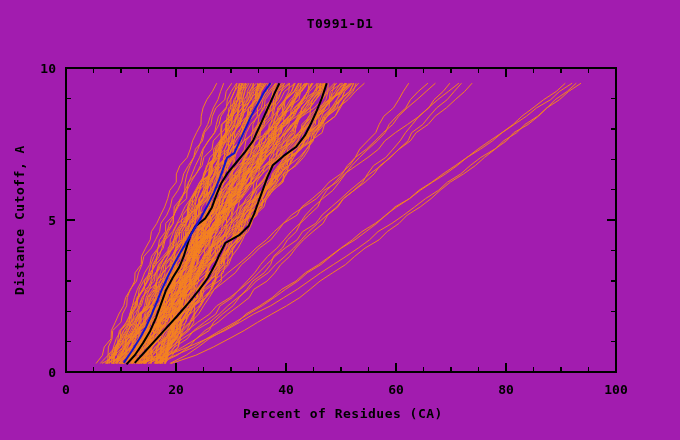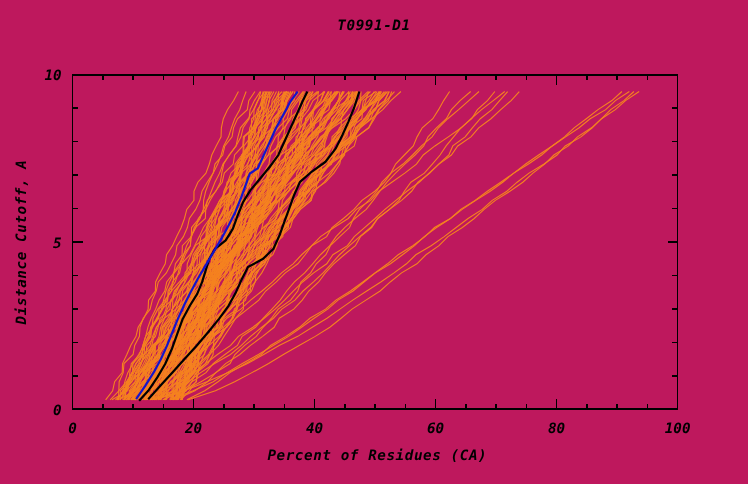--- a/index.html
+++ b/index.html
@@ -4,24 +4,23 @@
 <style>
   html, body {
     margin: 0;
     padding: 0;
     background: #ffffff;
   }
   #root {
     position: relative;
     width: 680px;
     height: 440px;
-    background: #be185d;
+    background: #a21caf;
     font-family: "DejaVu Sans Mono", "Liberation Mono", monospace;
     overflow: hidden;
-    font-style: italic;
   }
   #chart-title {
     position: absolute;
     left: 0;
     top: 16px;
     width: 680px;
     text-align: center;
     font-family: "DejaVu Sans Mono", "Liberation Mono", monospace;
     font-size: 13px;
     font-weight: bold;

